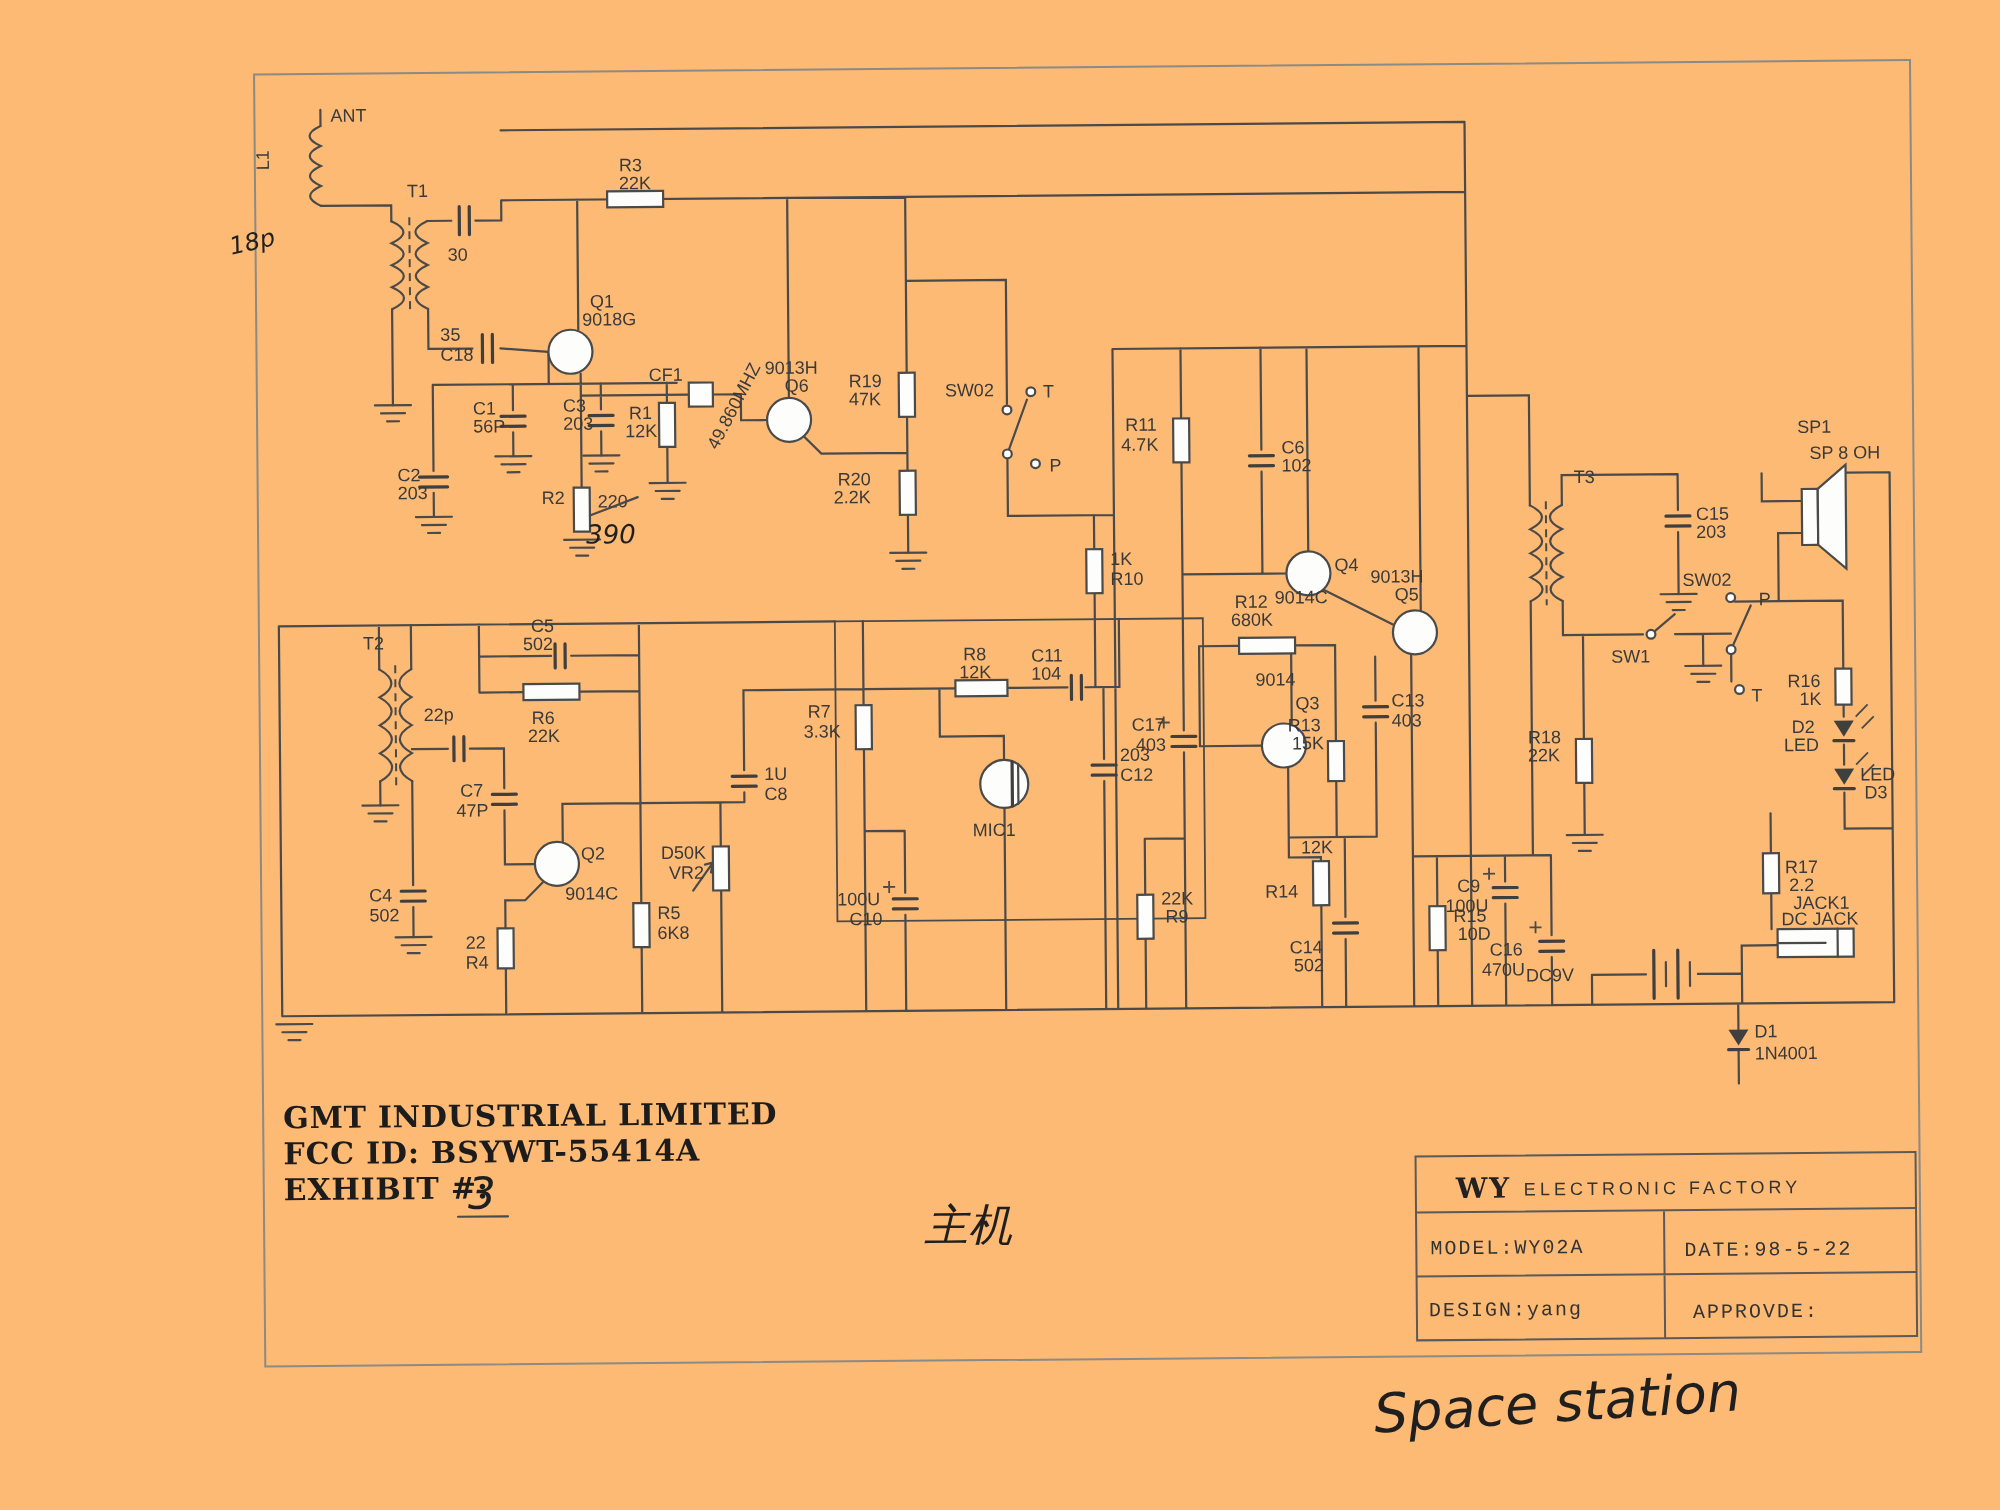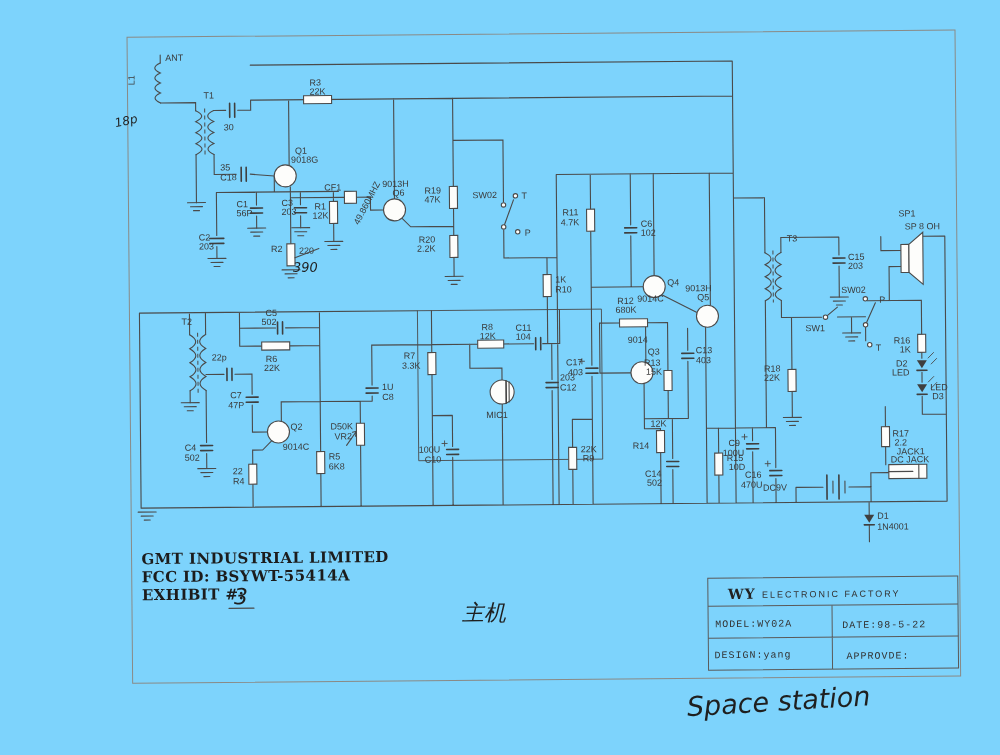--- a/index.html
+++ b/index.html
@@ -1,16 +1,16 @@
 <!DOCTYPE html>
 <html><head>
 <meta charset="utf-8">
 <style>
   html,body{margin:0;padding:0;background:#ffffff;}
-  .stage{position:relative;width:1000px;height:755px;background:#7dd3fc;overflow:hidden;}
+  .stage{position:relative;width:1000px;height:755px;background:#fdba74;overflow:hidden;}
   svg{position:absolute;left:0;top:0;}
   .w{stroke:#4a4a4a;stroke-width:1.1;fill:none;stroke-linecap:round;}
   .w2{stroke:#3f3f3f;stroke-width:1.6;fill:none;stroke-linecap:round;}
   .thin{stroke:#4a4a4a;stroke-width:.9;fill:none;}
   .dash{stroke:#4a4a4a;stroke-width:1;fill:none;stroke-dasharray:4 3;}
   .sym{fill:#fdfdfb;stroke:#4a4a4a;stroke-width:1.1;}
   .fillsym{fill:#3f3f3f;stroke:none;}
   .frame{fill:none;stroke:#8a8a86;stroke-width:1;}
   .tbframe{fill:none;stroke:#5a5a5a;stroke-width:1;}
   .lbl{font-family:"Liberation Sans",sans-serif;font-size:9px;fill:#3a3a3a;}

